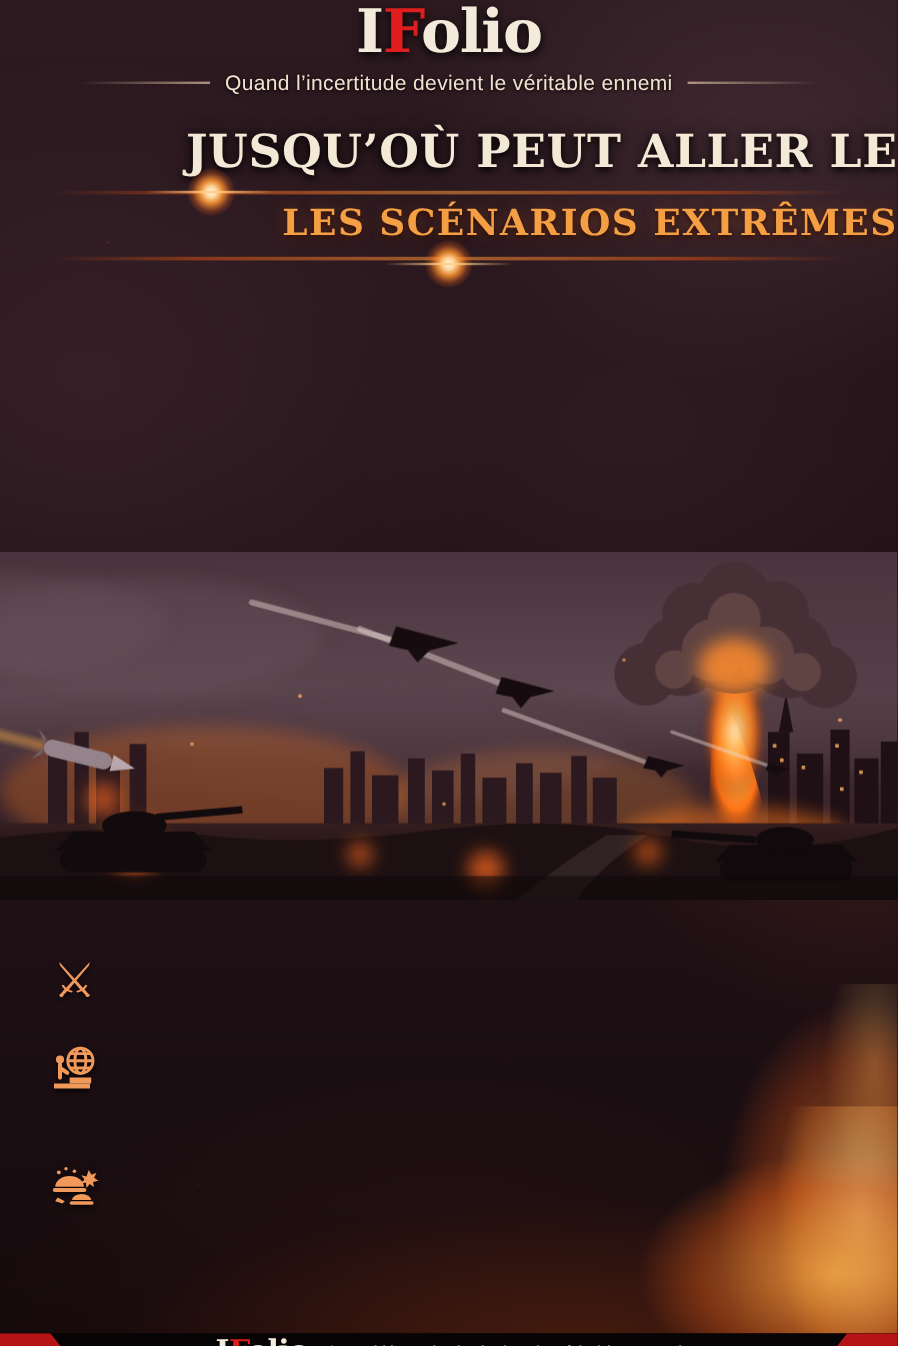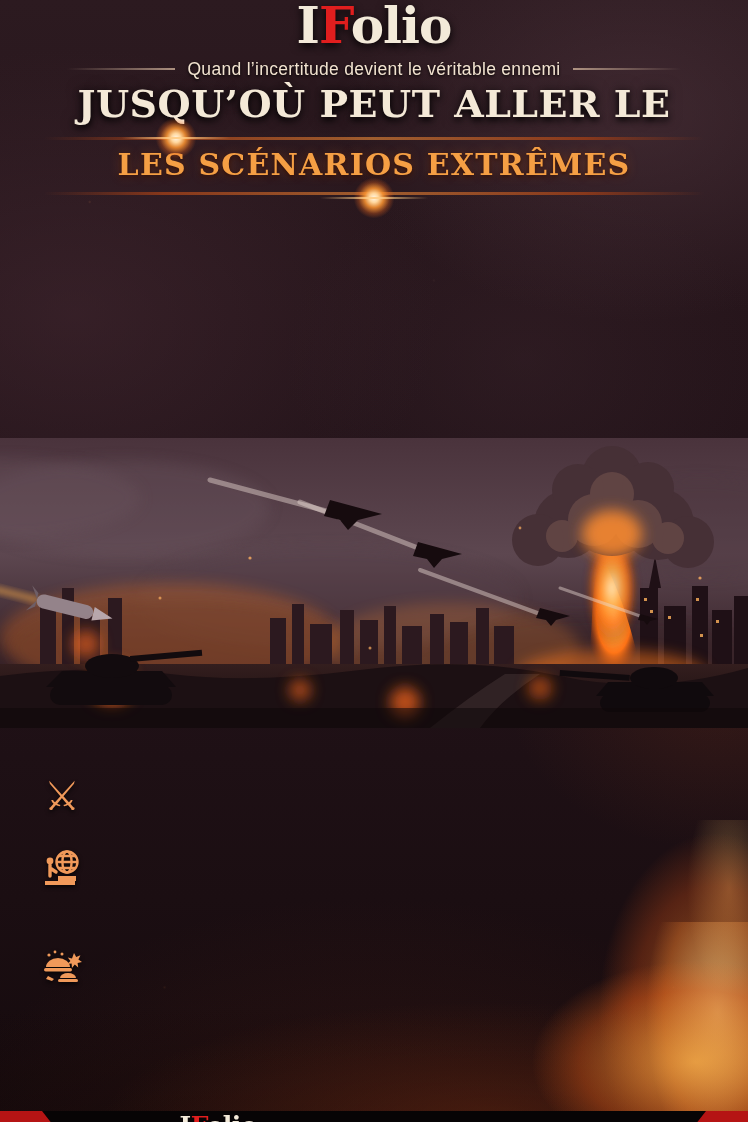--- a/index.html
+++ b/index.html
@@ -40,21 +40,21 @@
   .logo{font-family:"DejaVu Serif","Liberation Serif",serif;font-weight:700;font-size:50px;line-height:1.05;
     color:#f3ead9;text-shadow:0 3px 8px rgba(0,0,0,.95);letter-spacing:-1px;}
   .logo .f{color:#e01e1e;}
   .tagline-row{display:flex;align-items:center;justify-content:center;gap:12px;margin-top:6px;}
   .tl-line{width:108px;height:2px;position:relative;}
   .tl-line.l{background:linear-gradient(90deg,transparent,rgba(215,185,160,.75));}
   .tl-line.r{background:linear-gradient(270deg,transparent,rgba(215,185,160,.75));}
   .tagline{font-size:17.5px;color:#f2e3d0;text-shadow:0 1px 3px #000;letter-spacing:.3px;}
 
   
-  .hero{position:relative;text-align:center;}
+  .hero{position:relative;text-align:right;margin-top:22px;}
   .hero-title{font-family:"DejaVu Serif","Liberation Serif",serif;font-weight:700;font-size:38px;line-height:1.25;
     color:#f4e9d7;letter-spacing:.5px;text-shadow:0 3px 6px rgba(0,0,0,.9),0 0 14px rgba(0,0,0,.6);}
   .hero-div{position:relative;height:3px;margin:10px 44px 7px 44px;
     background:linear-gradient(90deg,transparent,rgba(150,60,25,.85) 18%,rgba(255,150,60,.55) 50%,rgba(150,60,25,.85) 82%,transparent);}
   .flare{position:absolute;width:40px;height:40px;top:-19px;transform:translateX(-50%);
     background:radial-gradient(circle,#fff6e6 0%,#ffd79e 16%,rgba(255,150,50,.85) 34%,rgba(255,110,30,.3) 55%,transparent 72%);}
   .flare::before{content:"";position:absolute;left:-34px;right:-34px;top:50%;height:2px;transform:translateY(-50%);
     background:linear-gradient(90deg,transparent,rgba(255,205,135,.95),transparent);}
   .hero-sub{font-family:"DejaVu Serif","Liberation Serif",serif;font-weight:700;font-size:30px;letter-spacing:1.2px;
     color:#f59f44;text-shadow:0 2px 4px rgba(50,15,5,.95),0 0 12px rgba(255,120,30,.25);margin:4px 0 5px;}

